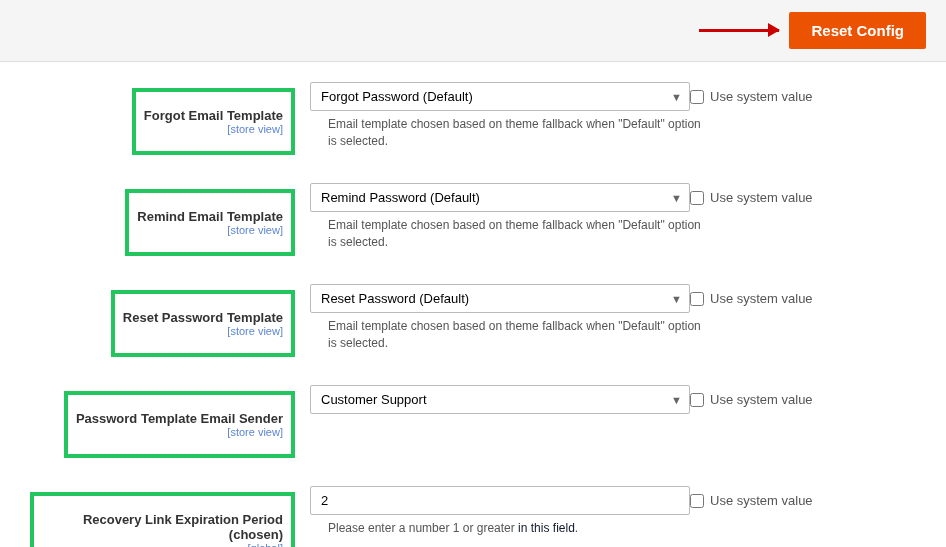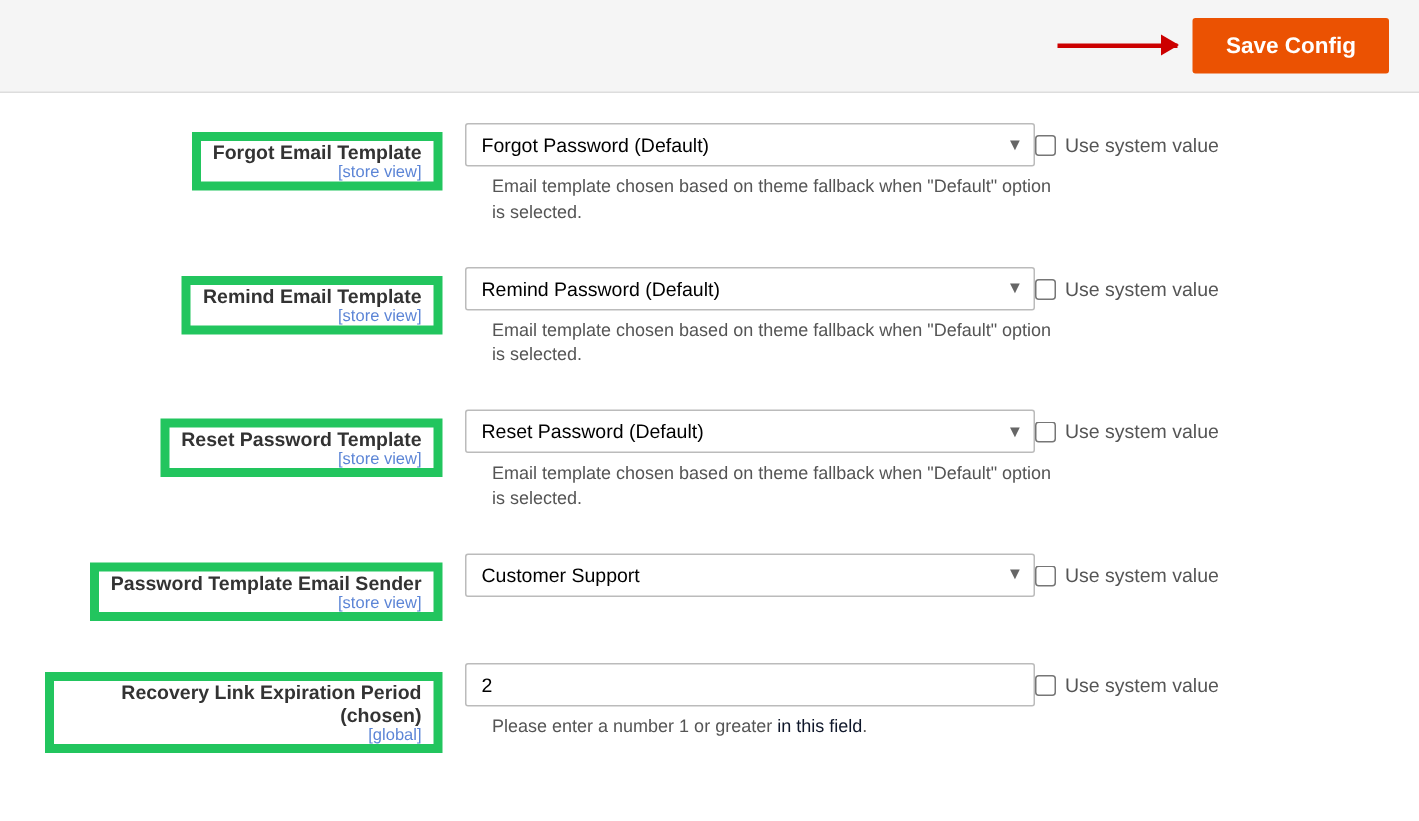--- a/index.html
+++ b/index.html
@@ -64,22 +64,22 @@
     }
     .label-cell {
       width: 280px;
       min-width: 280px;
       text-align: right;
       padding-right: 15px;
       padding-top: 6px;
     }
     .label-box {
       display: inline-block;
-      border: 6px solid #22c55e;
-      padding: 0 8px;
+      border: 4px solid #22c55e;
+      padding: 16px 8px;
       font-weight: bold;
       font-size: 13px;
       color: #333;
       background: #fff;
     }
     .label-sub {
       color: #5c85d6;
       font-size: 11px;
       font-weight: normal;
       display: block;
@@ -154,21 +154,21 @@
   </style>
 </head>
 <body>
 
 <div class="page-wrapper">
 
   <div class="top-bar">
     <div class="arrow-container">
       <div class="arrow-line"></div>
     </div>
-    <button class="save-config-btn">Save Config</button>
+    <button class="save-config-btn">Reset Config</button>
   </div>
 
   <div class="content-area">
 
     <div class="form-row">
       <div class="label-cell">
         <div class="label-box">
           <span>Forgot Email Template</span>
           <span class="label-sub">[store view]</span>
         </div>

